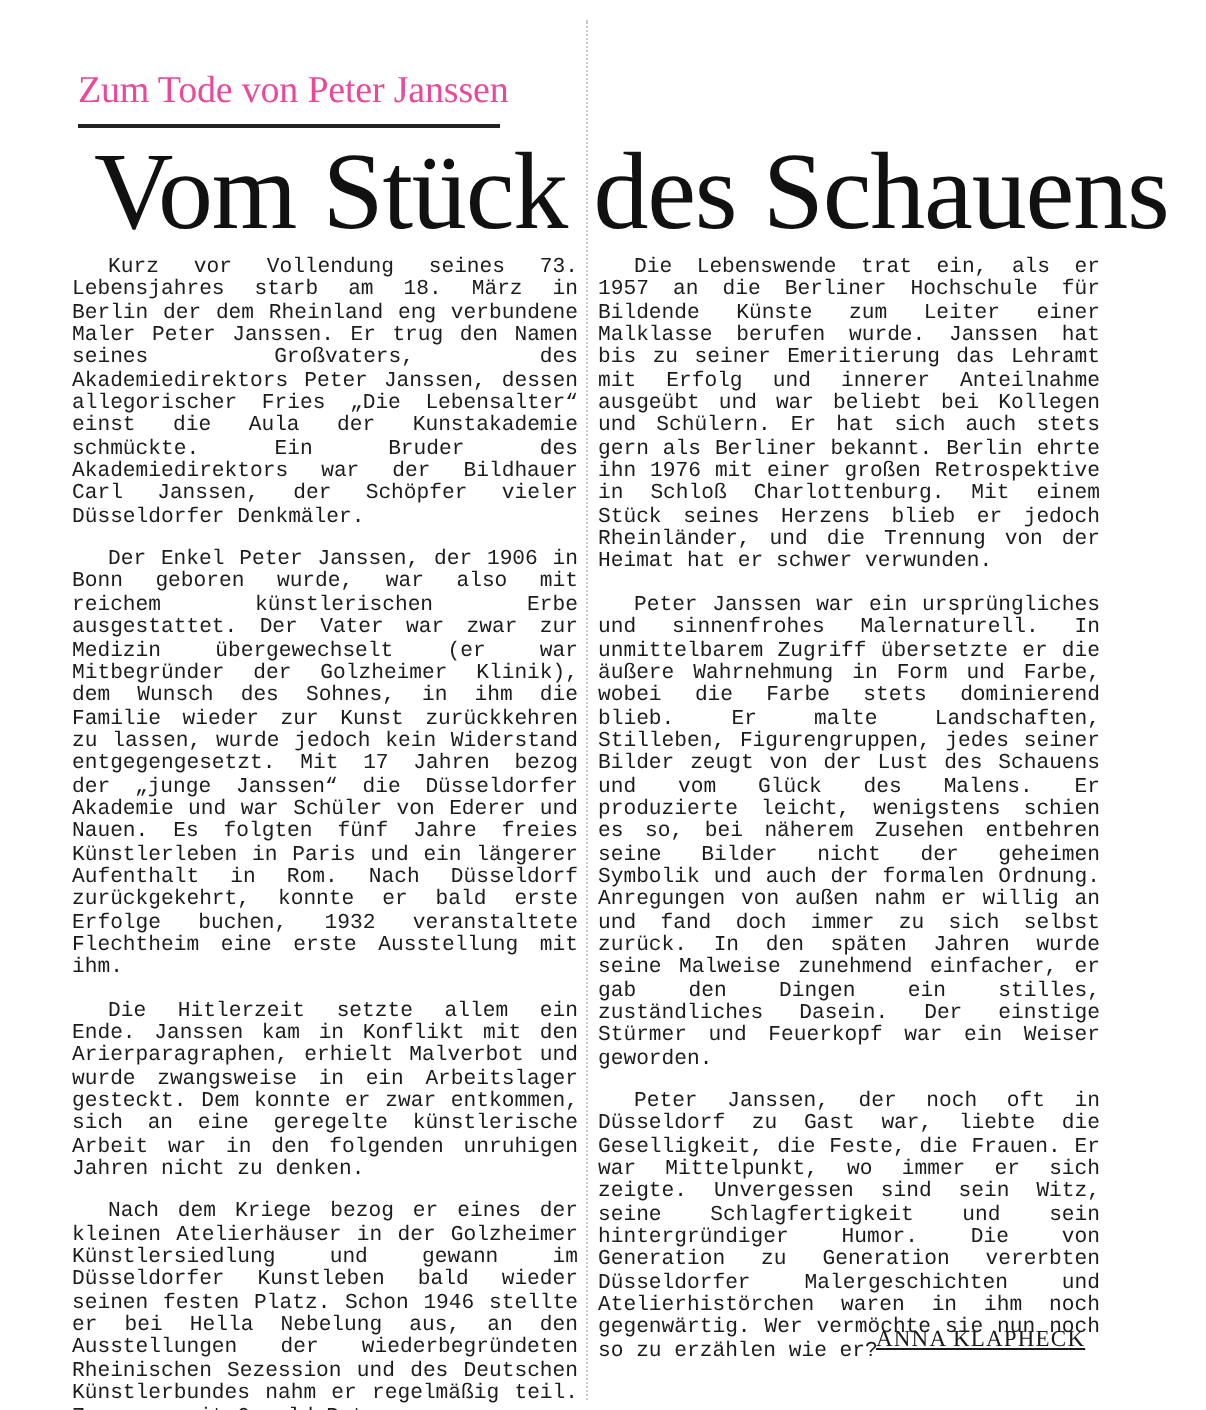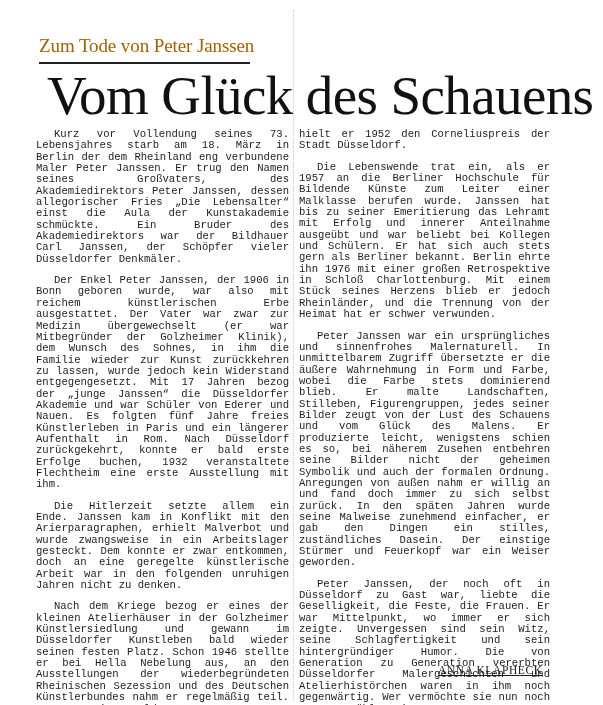--- a/index.html
+++ b/index.html
@@ -14,21 +14,21 @@
       overflow: hidden;
       color: #1a1a1a;
     }
     .kicker {
       position: absolute;
       left: 39px;
       top: 35px;
       font-family: "Liberation Serif", "DejaVu Serif", serif;
       font-size: 19px;
       letter-spacing: -0.1px;
-      color: #a16207;
+      color: #ec4899;
       white-space: nowrap;
     }
     .kicker-rule {
       position: absolute;
       left: 39px;
       top: 62px;
       width: 211px;
       height: 2px;
       background: #222;
     }
@@ -90,32 +90,31 @@
       white-space: nowrap;
       text-decoration: underline;
     }
   </style>
 </head>
 <body>
 
 <div>
   <div class="kicker">Zum Tode von Peter Janssen</div>
   <div class="kicker-rule"></div>
-  <h1 class="headline">Vom Glück des Schauens</h1>
+  <h1 class="headline">Vom Stück des Schauens</h1>
 
   <div class="col-sep"></div>
 
   <div class="col col-left">
     <p>Kurz vor Vollendung seines 73. Lebensjahres starb am 18. März in Berlin der dem Rheinland eng verbundene Maler Peter Janssen. Er trug den Namen seines Großvaters, des Akademiedirektors Peter Janssen, dessen allegorischer Fries „Die Lebensalter“ einst die Aula der Kunstakademie schmückte. Ein Bruder des Akademiedirektors war der Bildhauer Carl Janssen, der Schöpfer vieler Düsseldorfer Denkmäler.</p>
     <p>Der Enkel Peter Janssen, der 1906 in Bonn geboren wurde, war also mit reichem künstlerischen Erbe ausgestattet. Der Vater war zwar zur Medizin übergewechselt (er war Mitbegründer der Golzheimer Klinik), dem Wunsch des Sohnes, in ihm die Familie wieder zur Kunst zurückkehren zu lassen, wurde jedoch kein Widerstand entgegengesetzt. Mit 17 Jahren bezog der „junge Janssen“ die Düsseldorfer Akademie und war Schüler von Ederer und Nauen. Es folgten fünf Jahre freies Künstlerleben in Paris und ein längerer Aufenthalt in Rom. Nach Düsseldorf zurückgekehrt, konnte er bald erste Erfolge buchen, 1932 veranstaltete Flechtheim eine erste Ausstellung mit ihm.</p>
-    <p>Die Hitlerzeit setzte allem ein Ende. Janssen kam in Konflikt mit den Arierparagraphen, erhielt Malverbot und wurde zwangsweise in ein Arbeitslager gesteckt. Dem konnte er zwar entkommen, doch an eine geregelte künstlerische Arbeit war in den folgenden unruhigen Jahren nicht zu denken.</p>
+    <p>Die Hitlerzeit setzte allem ein Ende. Janssen kam in Konflikt mit den Arierparagraphen, erhielt Malverbot und wurde zwangsweise in ein Arbeitslager gesteckt. Dem konnte er zwar entkommen, sich an eine geregelte künstlerische Arbeit war in den folgenden unruhigen Jahren nicht zu denken.</p>
     <p>Nach dem Kriege bezog er eines der kleinen Atelierhäuser in der Golzheimer Künstlersiedlung und gewann im Düsseldorfer Kunstleben bald wieder seinen festen Platz. Schon 1946 stellte er bei Hella Nebelung aus, an den Ausstellungen der wiederbegründeten Rheinischen Sezession und des Deutschen Künstlerbundes nahm er regelmäßig teil. Zusammen mit Oswald Petersen er-</p>
   </div>
 
   <div class="col col-right">
-    <p class="cont">hielt er 1952 den Corneliuspreis der Stadt Düsseldorf.</p>
     <p>Die Lebenswende trat ein, als er 1957 an die Berliner Hochschule für Bildende Künste zum Leiter einer Malklasse berufen wurde. Janssen hat bis zu seiner Emeritierung das Lehramt mit Erfolg und innerer Anteilnahme ausgeübt und war beliebt bei Kollegen und Schülern. Er hat sich auch stets gern als Berliner bekannt. Berlin ehrte ihn 1976 mit einer großen Retrospektive in Schloß Charlottenburg. Mit einem Stück seines Herzens blieb er jedoch Rheinländer, und die Trennung von der Heimat hat er schwer verwunden.</p>
     <p>Peter Janssen war ein ursprüngliches und sinnenfrohes Malernaturell. In unmittelbarem Zugriff übersetzte er die äußere Wahrnehmung in Form und Farbe, wobei die Farbe stets dominierend blieb. Er malte Landschaften, Stilleben, Figurengruppen, jedes seiner Bilder zeugt von der Lust des Schauens und vom Glück des Malens. Er produzierte leicht, wenigstens schien es so, bei näherem Zusehen entbehren seine Bilder nicht der geheimen Symbolik und auch der formalen Ordnung. Anregungen von außen nahm er willig an und fand doch immer zu sich selbst zurück. In den späten Jahren wurde seine Malweise zunehmend einfacher, er gab den Dingen ein stilles, zuständliches Dasein. Der einstige Stürmer und Feuerkopf war ein Weiser geworden.</p>
     <p>Peter Janssen, der noch oft in Düsseldorf zu Gast war, liebte die Geselligkeit, die Feste, die Frauen. Er war Mittelpunkt, wo immer er sich zeigte. Unvergessen sind sein Witz, seine Schlagfertigkeit und sein hintergründiger Humor. Die von Generation zu Generation vererbten Düsseldorfer Malergeschichten und Atelierhistörchen waren in ihm noch gegenwärtig. Wer vermöchte sie nun noch so zu erzählen wie er?</p>
   </div>
 
   <div class="author">ANNA KLAPHECK</div>
 </div>
 
 </body></html>

